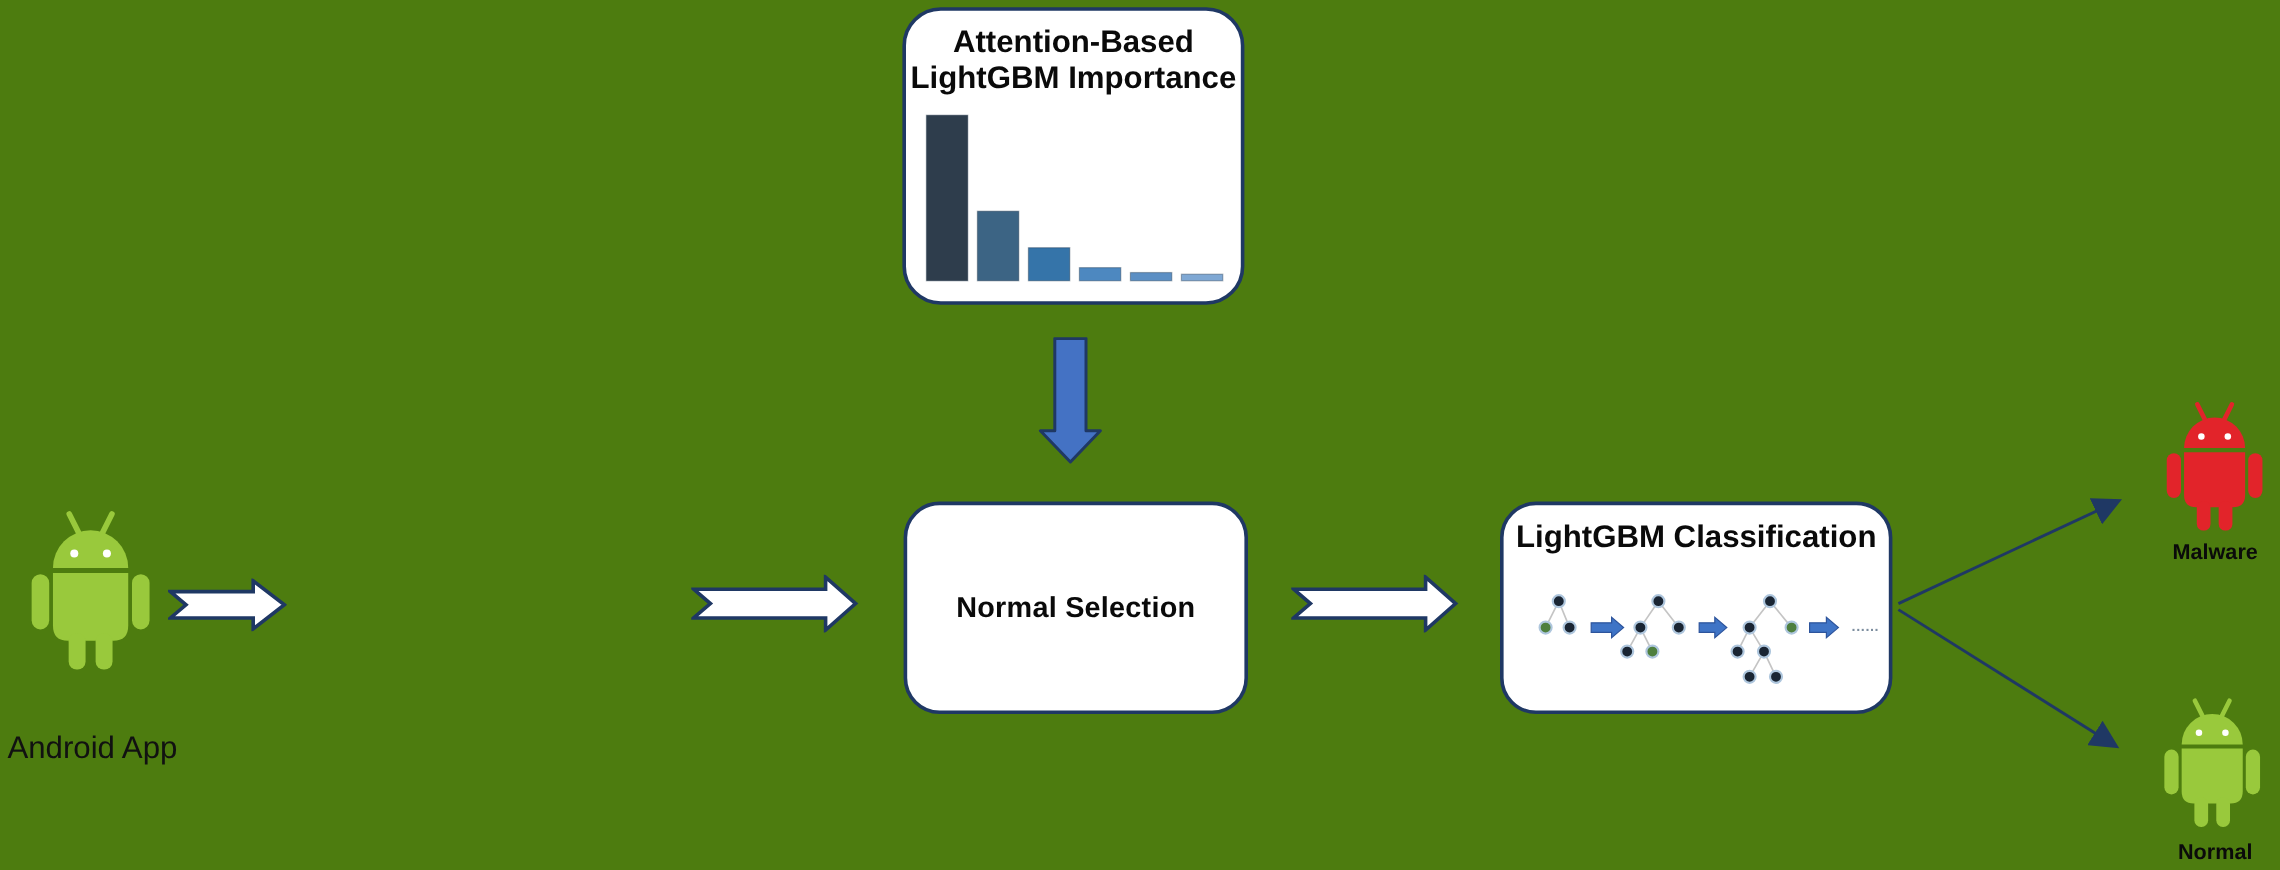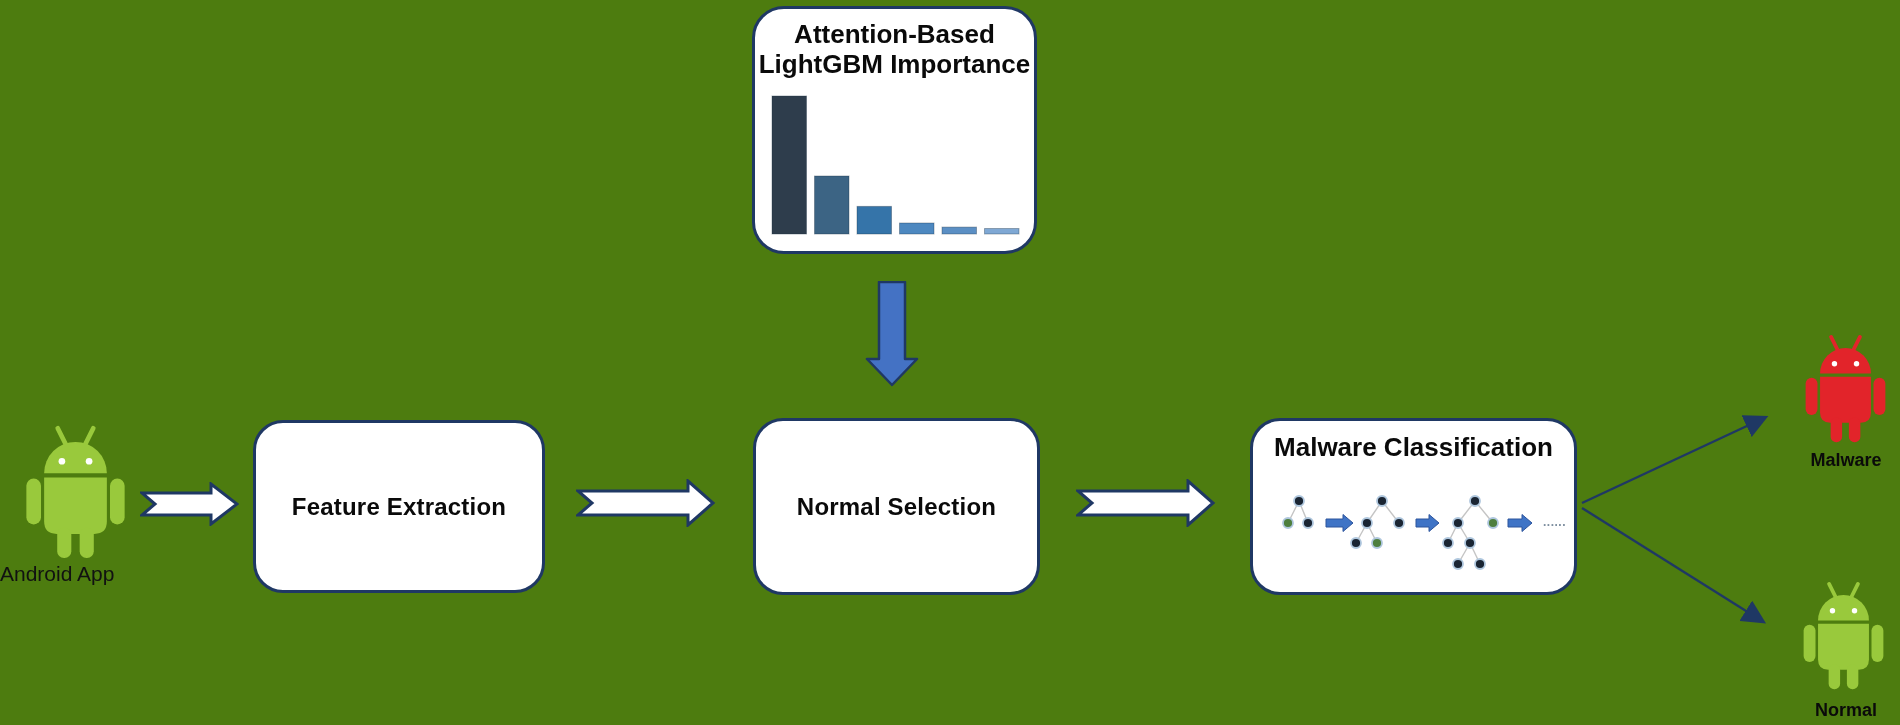--- a/index.html
+++ b/index.html
@@ -20,22 +20,23 @@
   .top-box-title{
     padding-top:10px;text-align:center;font-weight:bold;font-size:26px;line-height:1.16;
     color:#0a0a0a;
   }
   .top-box-title span{display:block;white-space:nowrap;}
   .lgbm-title{
     padding-top:11px;text-align:center;font-weight:bold;font-size:26px;color:#0a0a0a;
     white-space:nowrap;
   }
   .android-caption{
-    position:absolute;text-align:left;font-size:21px;font-weight:400;color:#111;
+    position:absolute;text-align:center;font-size:26px;font-weight:400;color:#111;
     white-space:nowrap;
+    margin-top:46px;
   }
   .result-caption{
     position:absolute;text-align:center;font-size:18px;font-weight:bold;color:#0a0a0a;
     white-space:nowrap;
   }
   svg{display:block;}
 </style>
 </head>
 <body>
 
@@ -82,38 +83,35 @@
 
   <svg class="abs" style="left:23px;top:421px;color:#99c93c;" width="105" height="138" viewBox="0 0 100 132">
     <use href="#android-sym"></use>
   </svg>
   <div class="android-caption" style="left:0px;top:562px;width:154px;">Android App</div>
 
   <svg class="abs" style="left:140px;top:482px;" width="99" height="44" viewBox="0 0 99 44">
     <polygon points="2,11 71,11 71,2 97,22 71,42 71,33 2,33 15,22" fill="#ffffff" stroke="#1f3864" stroke-width="3"></polygon>
   </svg>
 
-  <div class="box center-box" style="left:253px;top:420px;width:292px;height:173px;">
-    <div class="box-label">Feature Extraction</div>
-  </div>
 
   <svg class="abs" style="left:576px;top:479px;" width="140" height="48" viewBox="0 0 140 48">
     <polygon points="2,12 112,12 112,2 137,24 112,46 112,36 2,36 16,24" fill="#ffffff" stroke="#1f3864" stroke-width="3"></polygon>
   </svg>
 
   <div class="box center-box" style="left:753px;top:418px;width:287px;height:177px;">
     <div class="box-label">Normal Selection</div>
   </div>
 
   <svg class="abs" style="left:1076px;top:479px;" width="140" height="48" viewBox="0 0 140 48">
     <polygon points="2,12 112,12 112,2 137,24 112,46 112,36 2,36 16,24" fill="#ffffff" stroke="#1f3864" stroke-width="3"></polygon>
   </svg>
 
   <div class="box" style="left:1250px;top:418px;width:327px;height:177px;">
-    <div class="lgbm-title">Malware Classification</div>
+    <div class="lgbm-title">LightGBM Classification</div>
   </div>
 
   <svg class="abs" style="left:1262px;top:468px;" width="312" height="120" viewBox="0 0 312 120">
     <g stroke="#c4c4c4" stroke-width="1.4">
       <line x1="37" y1="33" x2="26" y2="55"></line>
         <line x1="37" y1="33" x2="46" y2="55"></line>
       <line x1="120" y1="33" x2="105" y2="55"></line>
         <line x1="120" y1="33" x2="137" y2="55"></line>
       <line x1="105" y1="55" x2="94" y2="75"></line>
         <line x1="105" y1="55" x2="115" y2="75"></line>

